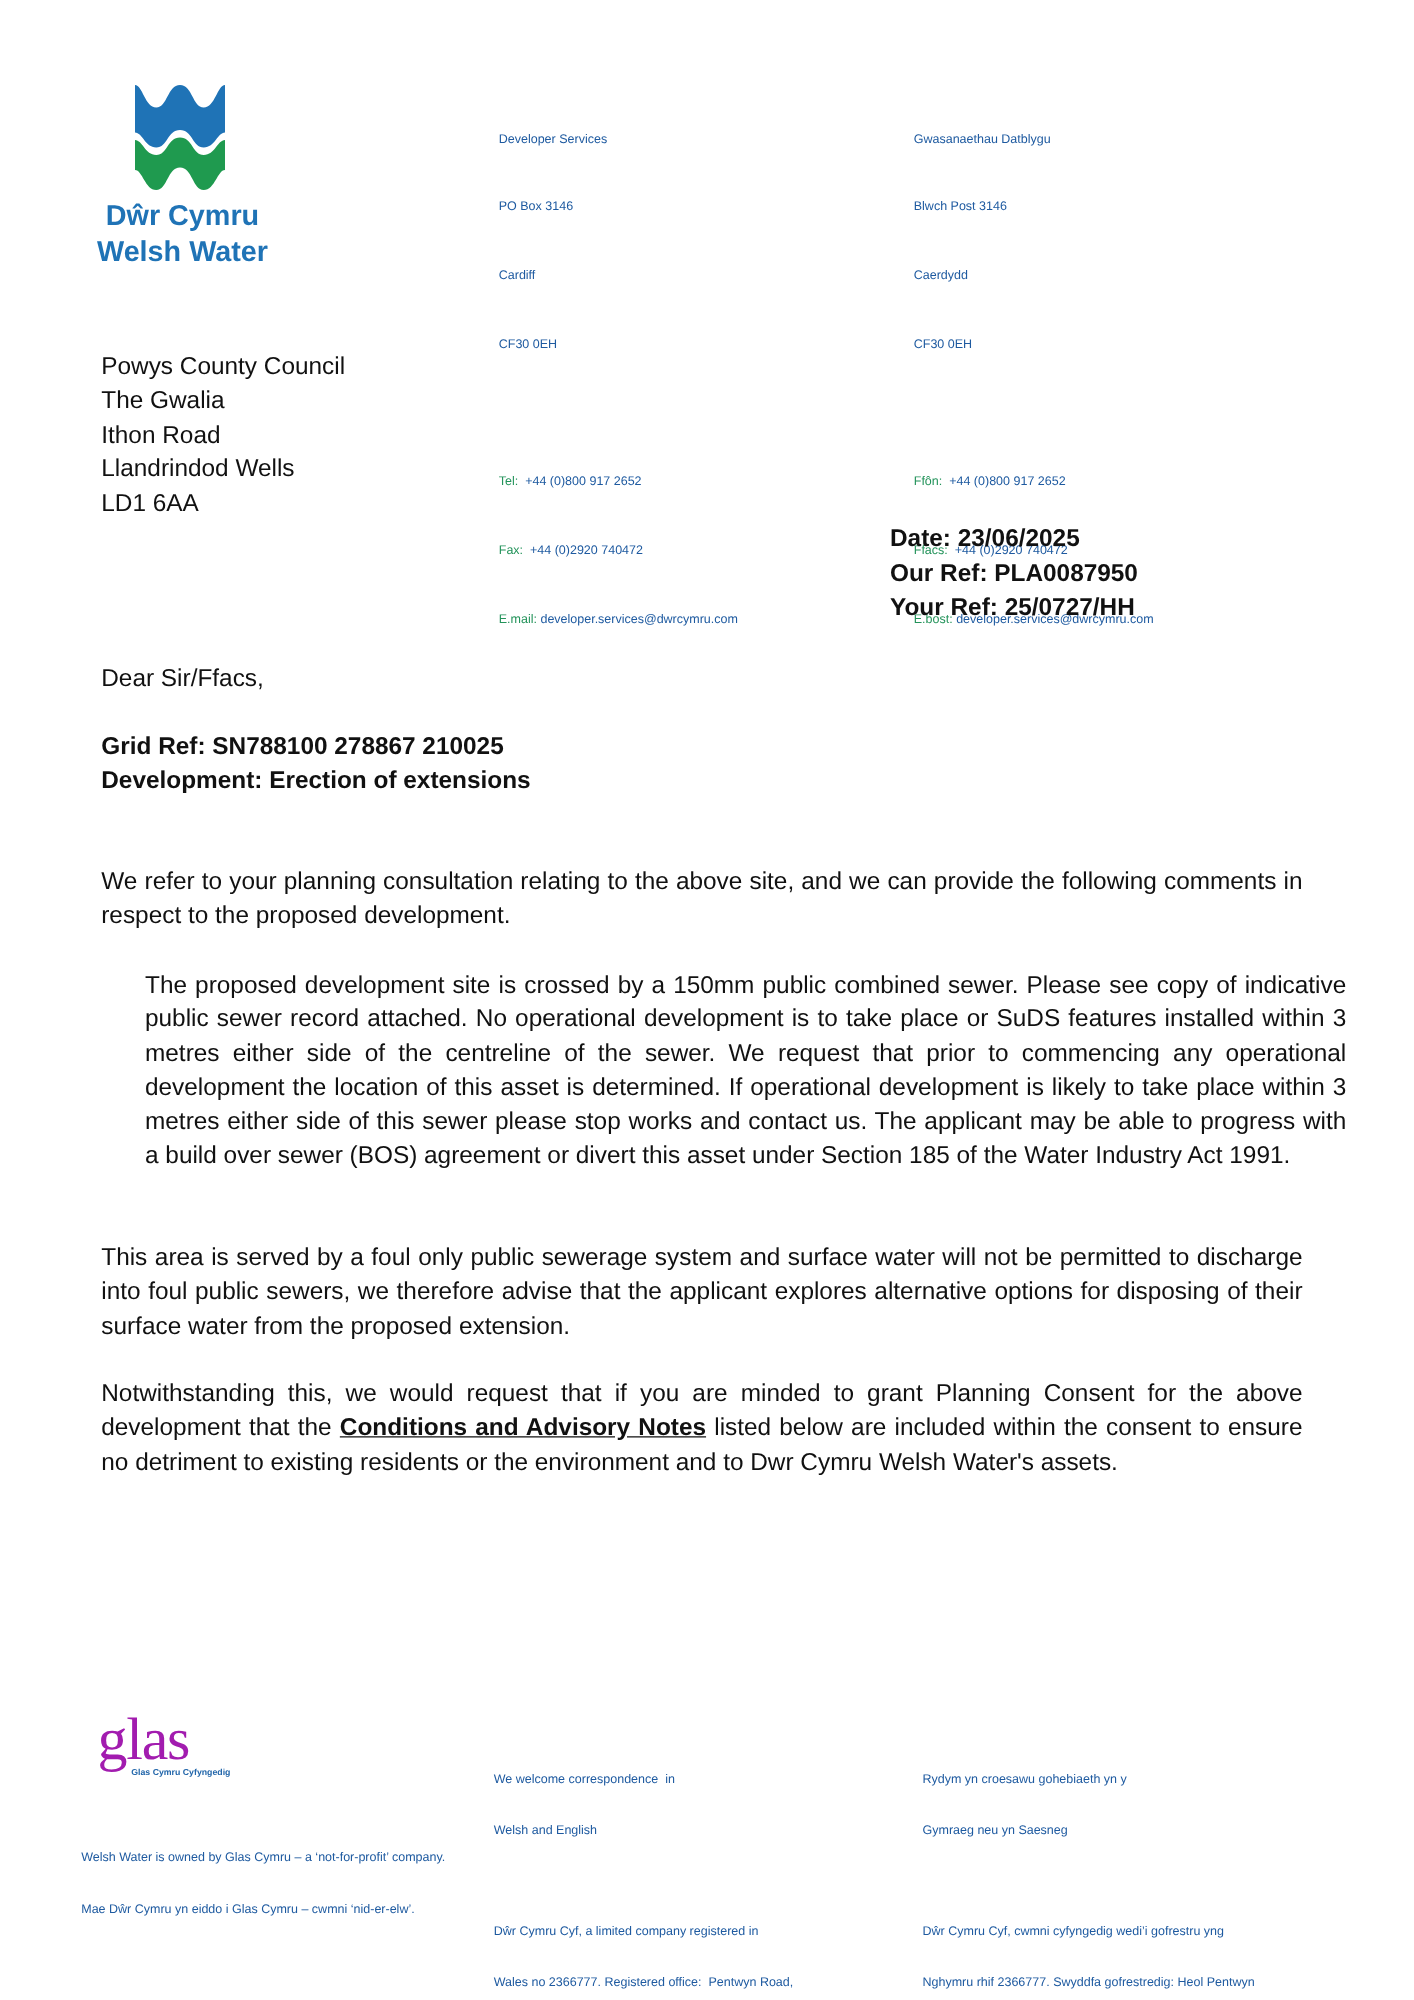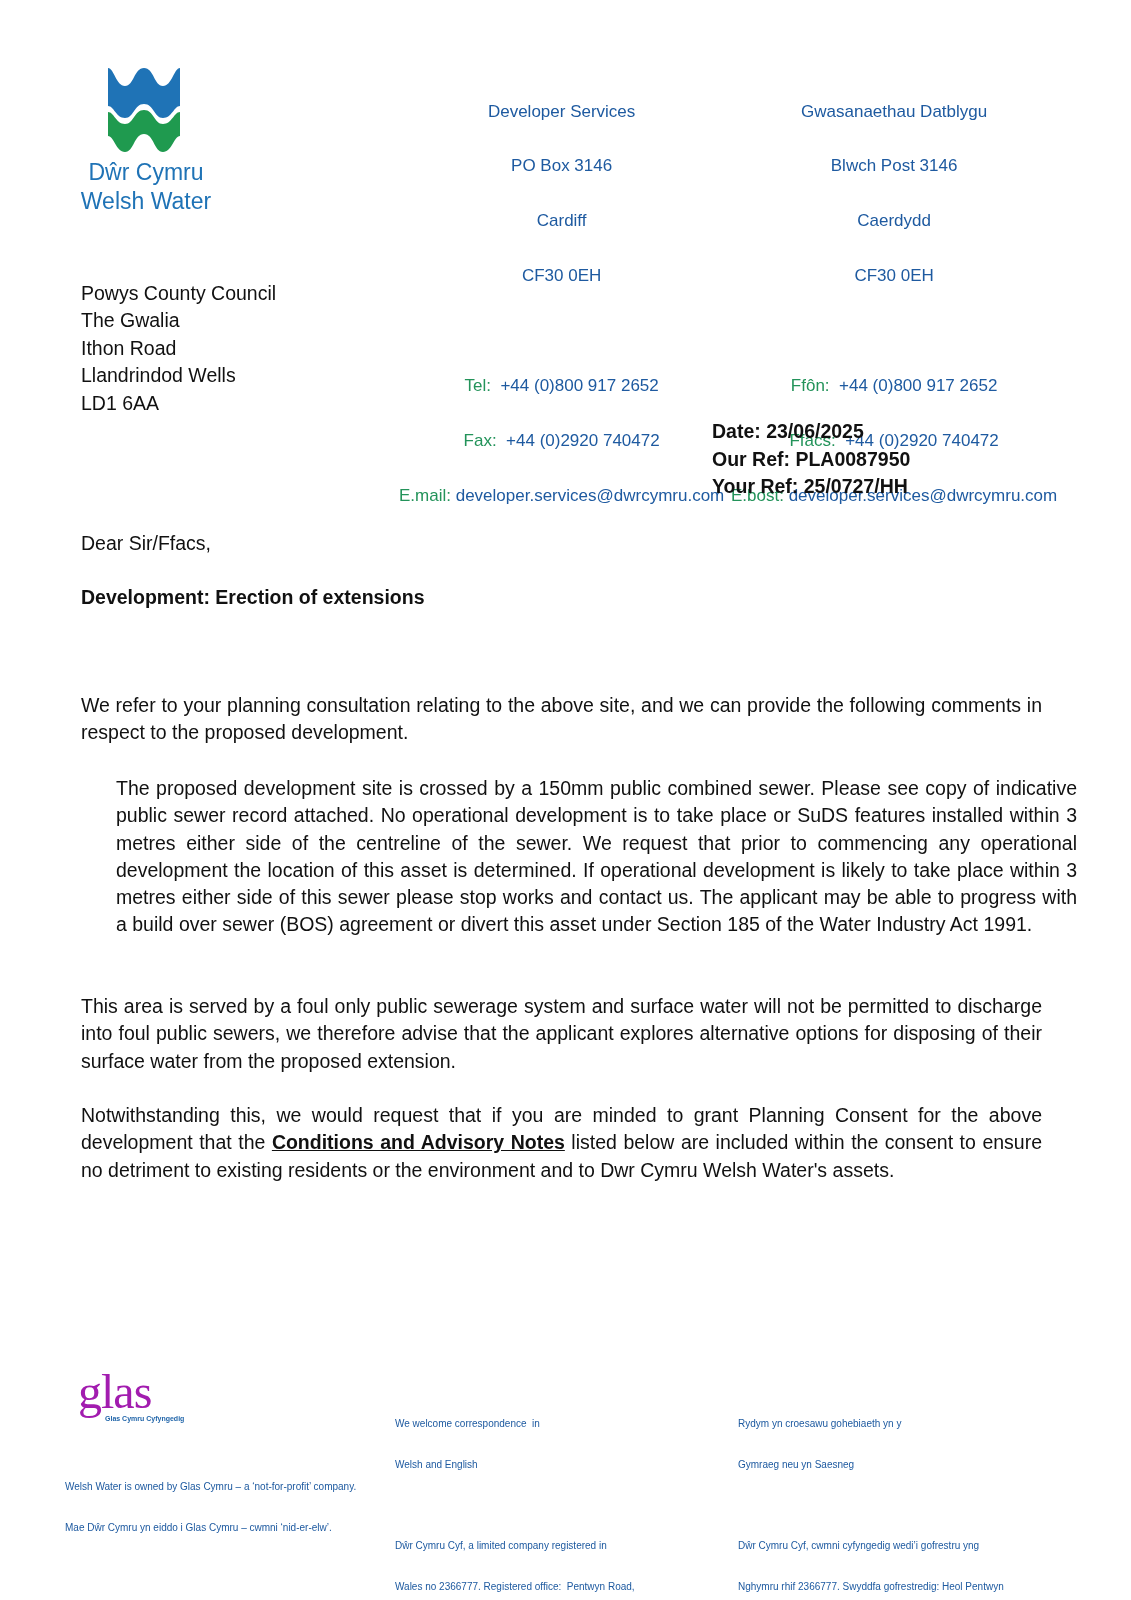--- a/index.html
+++ b/index.html
@@ -4,26 +4,26 @@
   <style>
     html, body { margin: 0; padding: 0; background: #ffffff; }
     body { width: 1131px; height: 1600px; position: relative; overflow: hidden;
            font-family: "Liberation Sans", "DejaVu Sans", sans-serif; color: #111; }
     .abs { position: absolute; }
 
     
     #logo { left: 76px; top: 64px; width: 140px; height: 160px; }
     #logo svg { position: absolute; left: 30px; top: 0; }
     .logo-text { position: absolute; left: 0; width: 140px; text-align: center;
-                 color: #1f73b6; font-size: 23px; line-height: 28px; white-space: nowrap; }
+                 color: #1f73b6; font-size: 23px; line-height: 28px; white-space: nowrap; font-weight: bold; }
     .logo-text.l1 { top: 94px; }
     .logo-text.l2 { top: 123px; }
 
     
-    .contact { font-size: 17px; line-height: 18.3px; color: #1e5aa0; white-space: pre; text-align: center; }
+    .contact { font-size: 10px; line-height: 18.3px; color: #1e5aa0; white-space: pre; }
     .contact .gap { height: 18px; }
     .contact .lbl { color: #23935a; margin-top: 39px; }
     #contact-en { left: 399px; top: 66px; }
     #contact-cy { left: 731px; top: 66px; }
 
     
     #recipient { left: 81px; top: 280px; font-size: 19.5px; line-height: 27.4px; }
 
     
     #refs { left: 712px; top: 418px; font-size: 19.5px; line-height: 27.6px; font-weight: bold; }
@@ -95,20 +95,21 @@
 
 <div id="refs" class="abs">
   <div>Date: 23/06/2025</div>
   <div>Our Ref: PLA0087950</div>
   <div>Your Ref: 25/0727/HH</div>
 </div>
 
 <div id="salutation" class="abs body-text">Dear Sir/Ffacs,</div>
 
 <div id="subject" class="abs body-text">
+  <div>Grid Ref: SN788100 278867 210025</div>
   <div>Development: Erection of extensions</div>
 </div>
 
 <p id="p1" class="abs body-text para">We refer to your planning consultation relating to the above site, and we can provide the following comments in respect to the proposed development.</p>
 <p id="p2" class="abs body-text para">The proposed development site is crossed by a 150mm public combined sewer. Please see copy of indicative public sewer record attached. No operational development is to take place or SuDS features installed within 3 metres either side of the centreline of the sewer. We request that prior to commencing any operational development the location of this asset is determined. If operational development is likely to take place within 3 metres either side of this sewer please stop works and contact us. The applicant may be able to progress with a build over sewer (BOS) agreement or divert this asset under Section 185 of the Water Industry Act 1991.</p>
 <p id="p3" class="abs body-text para">This area is served by a foul only public sewerage system and surface water will not be permitted to discharge into foul public sewers, we therefore advise that the applicant explores alternative options for disposing of their surface water from the proposed extension.</p>
 <p id="p4" class="abs body-text para"><span>Notwithstanding this, we would request that if you are minded to grant Planning Consent for the above development that the </span><span class="u-bold">Conditions and Advisory Notes</span><span> listed below are included within the consent to ensure no detriment to existing residents or the environment and to Dwr Cymru Welsh Water's assets.</span></p>
 
 <div id="glas-logo" class="abs">
   <div id="glas-word">glas</div>

